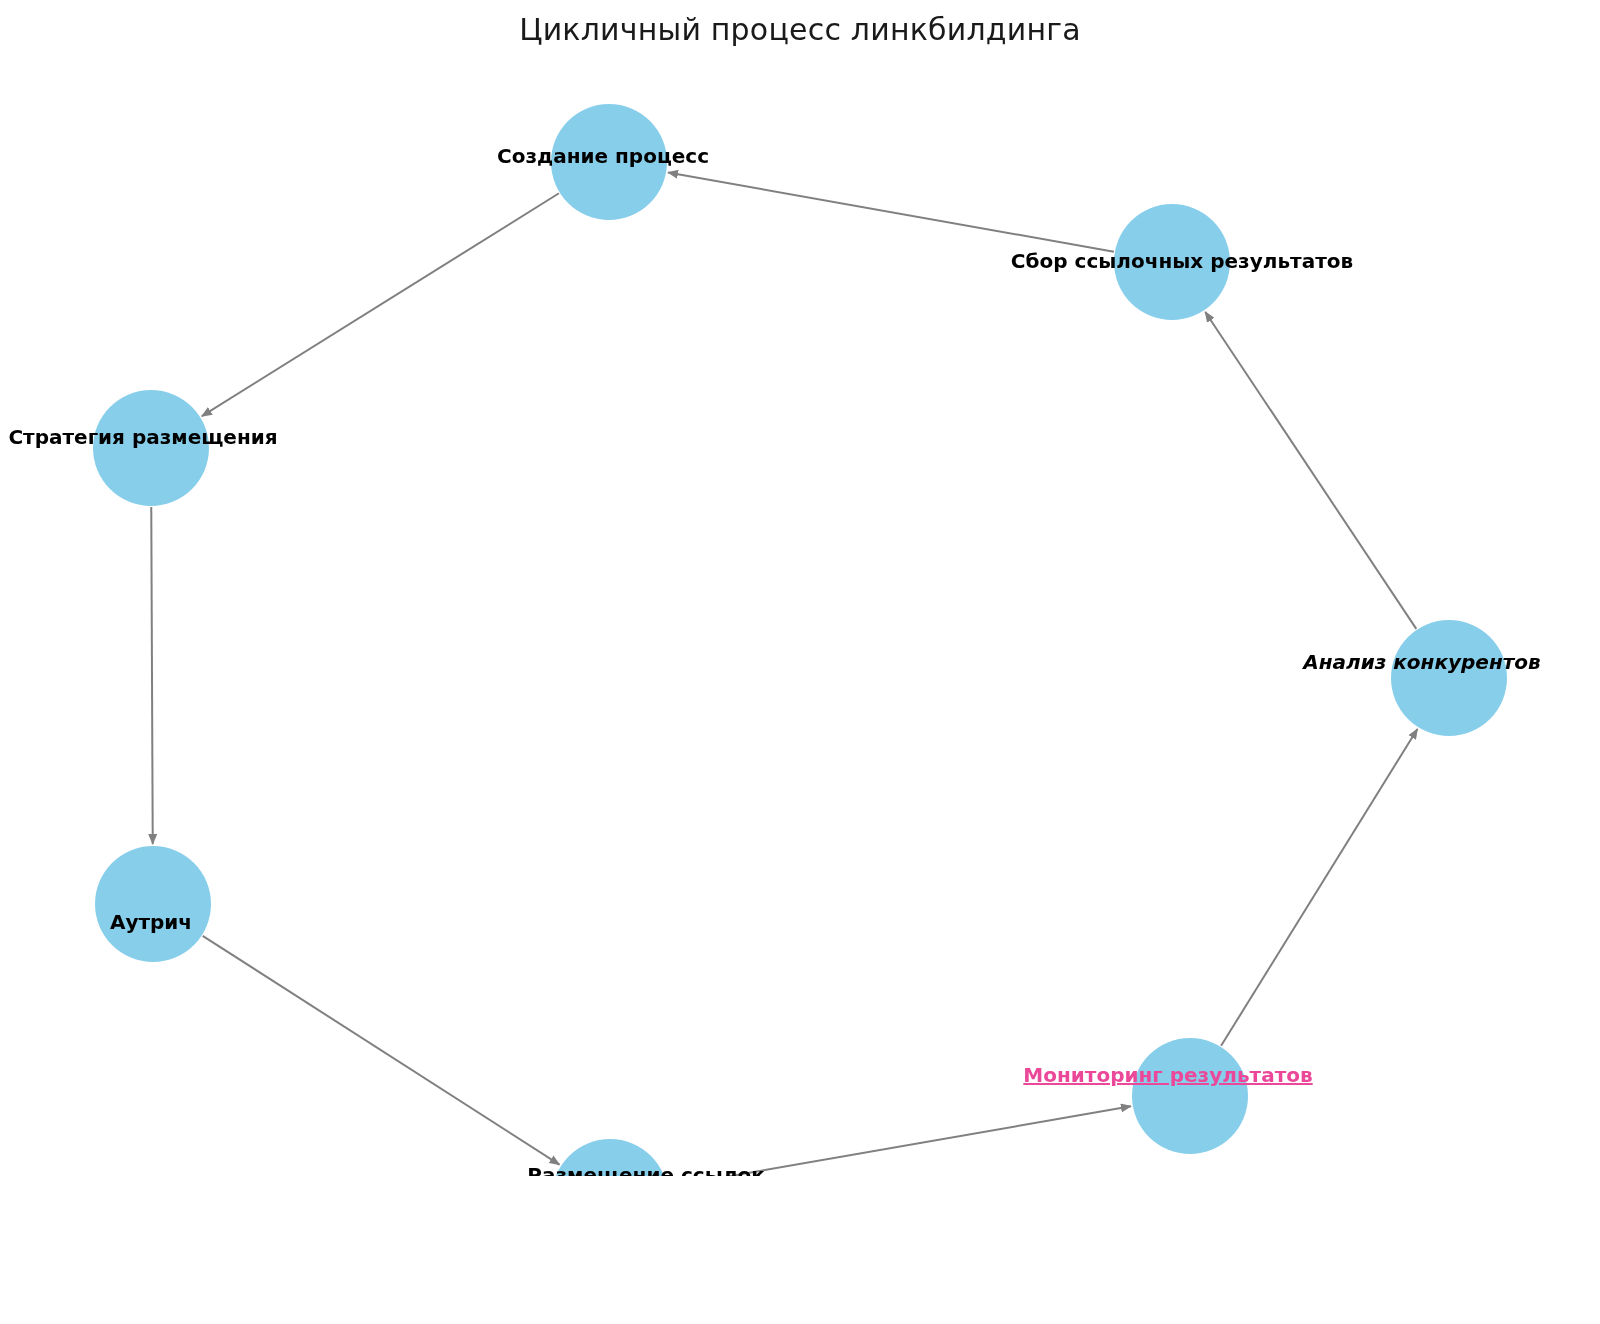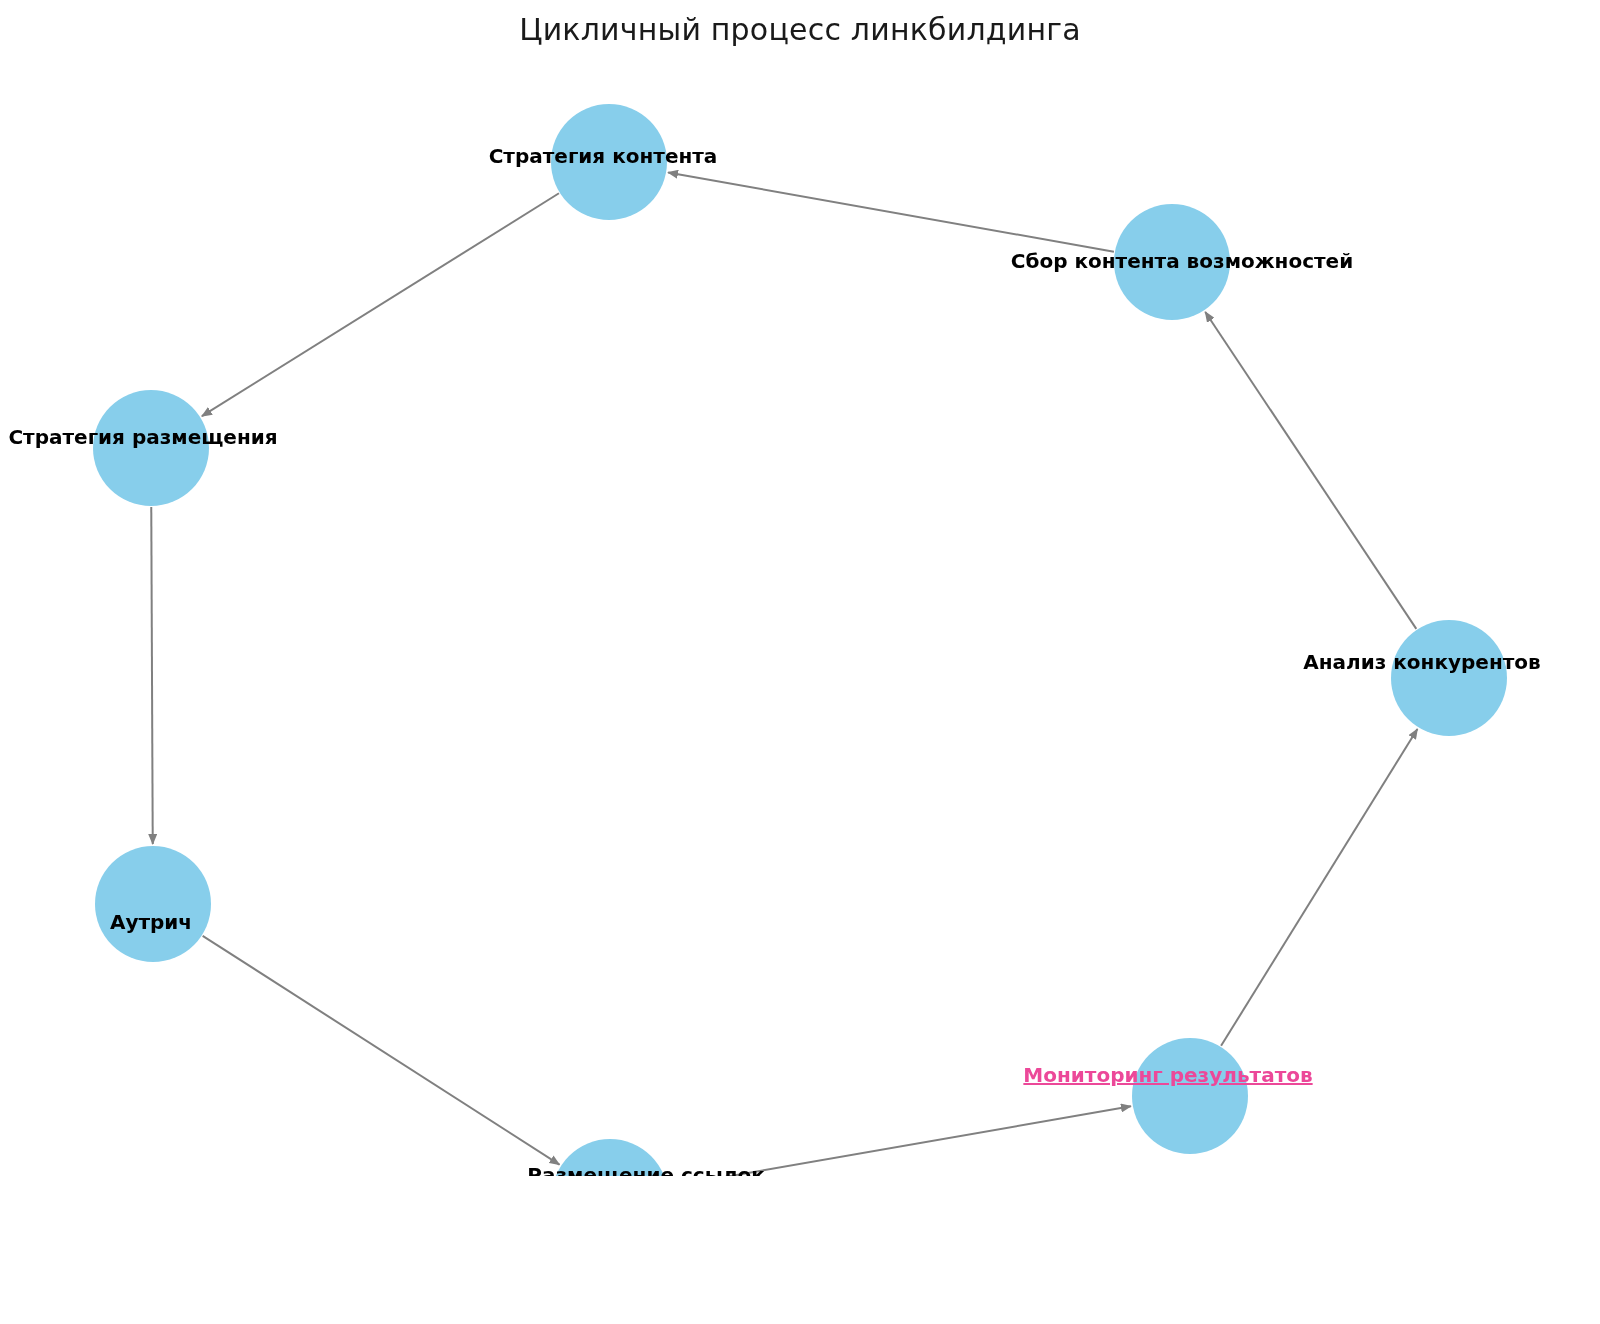--- a/index.html
+++ b/index.html
@@ -73,22 +73,22 @@
         <circle cx="1172" cy="262" r="58" fill="#87CEEB"></circle>
         <circle cx="1449" cy="678" r="58" fill="#87CEEB"></circle>
         <circle cx="1190" cy="1096" r="58" fill="#87CEEB"></circle>
         <circle cx="610" cy="1197" r="58" fill="#87CEEB"></circle>
         <circle cx="153" cy="904" r="58" fill="#87CEEB"></circle>
         <circle cx="151" cy="448" r="58" fill="#87CEEB"></circle>
       </g>
   </svg>
 
   <div id="labels-layer">
-      <div class="node-label" style="left: 603px; top: 156px; color: rgb(0, 0, 0);">Стратегия контента</div>
-      <div class="node-label" style="left: 1182px; top: 261px; color: rgb(0, 0, 0);">Сбор контента возможностей</div>
-      <div class="node-label" style="left: 1422px; top: 662px; color: rgb(0, 0, 0);">Анализ конкурентов</div>
+      <div class="node-label" style="left: 603px; top: 156px; color: rgb(0, 0, 0);">Создание процесс</div>
+      <div class="node-label" style="left: 1182px; top: 261px; color: rgb(0, 0, 0);">Сбор ссылочных результатов</div>
+      <div class="node-label" style="left: 1422px; top: 662px; color: rgb(0, 0, 0); font-style: italic;">Анализ конкурентов</div>
       <div class="node-label" style="left: 1168px; top: 1075px; color: #ec4899; text-decoration: underline;">Мониторинг результатов</div>
       <div class="node-label" style="left: 602px; top: 1175px; color: rgb(0, 0, 0); margin-left: 44px;">Размещение ссылок</div>
       <div class="node-label" style="left: 151px; top: 893px; color: rgb(0, 0, 0); margin-top: 29px;">Аутрич</div>
       <div class="node-label" style="left: 143px; top: 437px; color: rgb(0, 0, 0);">Стратегия размещения</div>
     </div>
 
 </div>
 
 </body></html>

